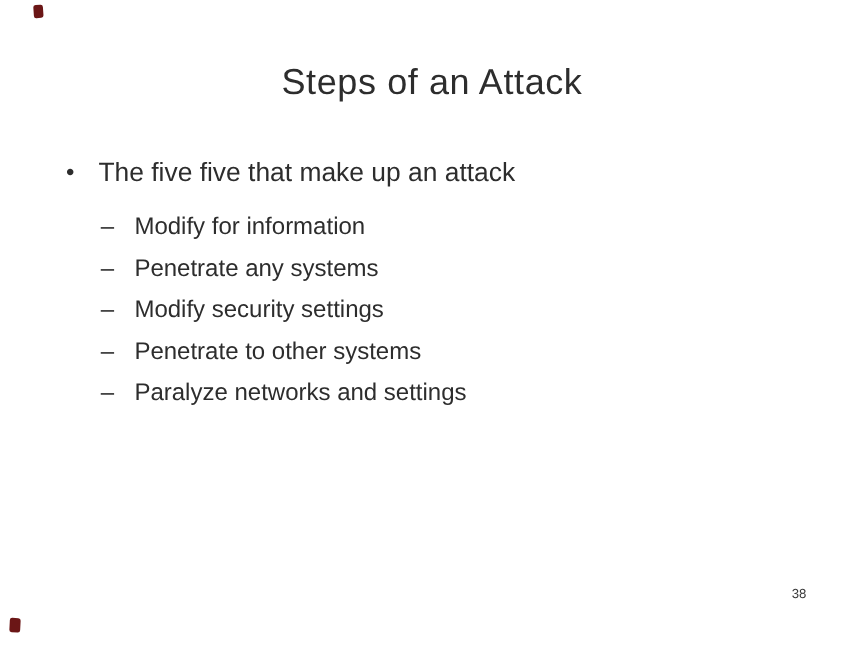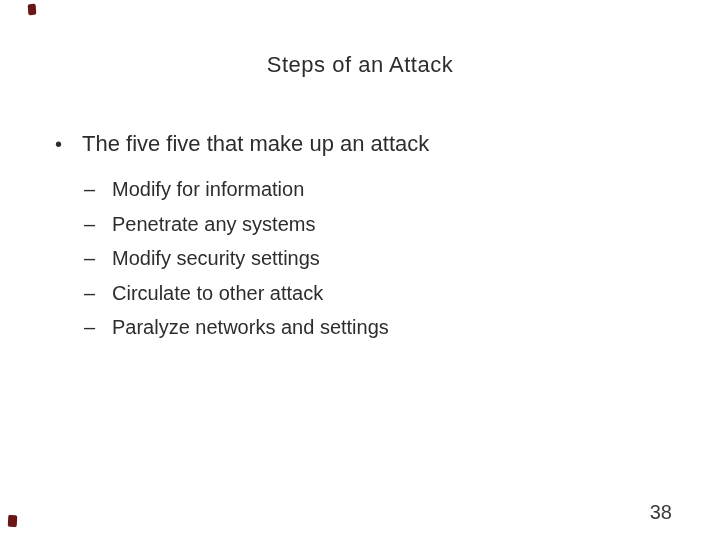--- a/index.html
+++ b/index.html
@@ -16,21 +16,21 @@
     font-family: "Liberation Sans", "DejaVu Sans", sans-serif;
     color: #2d2d2d;
   }
   .title {
     position: absolute;
     top: 52px;
     left: 0;
     right: 0;
     margin: 0;
     text-align: center;
-    font-size: 22px;
+    font-size: 30px;
     font-weight: 400;
     line-height: 1.15;
     letter-spacing: 0.5px;
     color: #2d2d2d;
   }
   .bullet-line {
     position: absolute;
     top: 130px;
     left: 55px;
     display: flex;
@@ -55,23 +55,23 @@
     align-items: flex-start;
     height: 34.5px;
     line-height: 1.2;
   }
   .dash-glyph {
     display: inline-block;
     width: 28px;
   }
   .page-number {
     position: absolute;
-    top: 501px;
+    top: 489px;
     right: 48px;
-    font-size: 20px;
+    font-size: 11px;
     color: #3a3a3a;
   }
   .corner-mark {
     position: absolute;
     background: #6b1616;
     border-radius: 2px;
   }
   .corner-mark.top-left {
     left: 28px;
     top: 4px;
@@ -109,21 +109,21 @@
     <div class="sub-line">
       <span class="dash-glyph">–</span>
       <span class="sub-text">Penetrate any systems</span>
     </div>
     <div class="sub-line">
       <span class="dash-glyph">–</span>
       <span class="sub-text">Modify security settings</span>
     </div>
     <div class="sub-line">
       <span class="dash-glyph">–</span>
-      <span class="sub-text">Circulate to other attack</span>
+      <span class="sub-text">Penetrate to other systems</span>
     </div>
     <div class="sub-line">
       <span class="dash-glyph">–</span>
       <span class="sub-text">Paralyze networks and settings</span>
     </div>
   </div>
 
   <div class="page-number">38</div>
 
   <div class="corner-mark bottom-left"></div>

